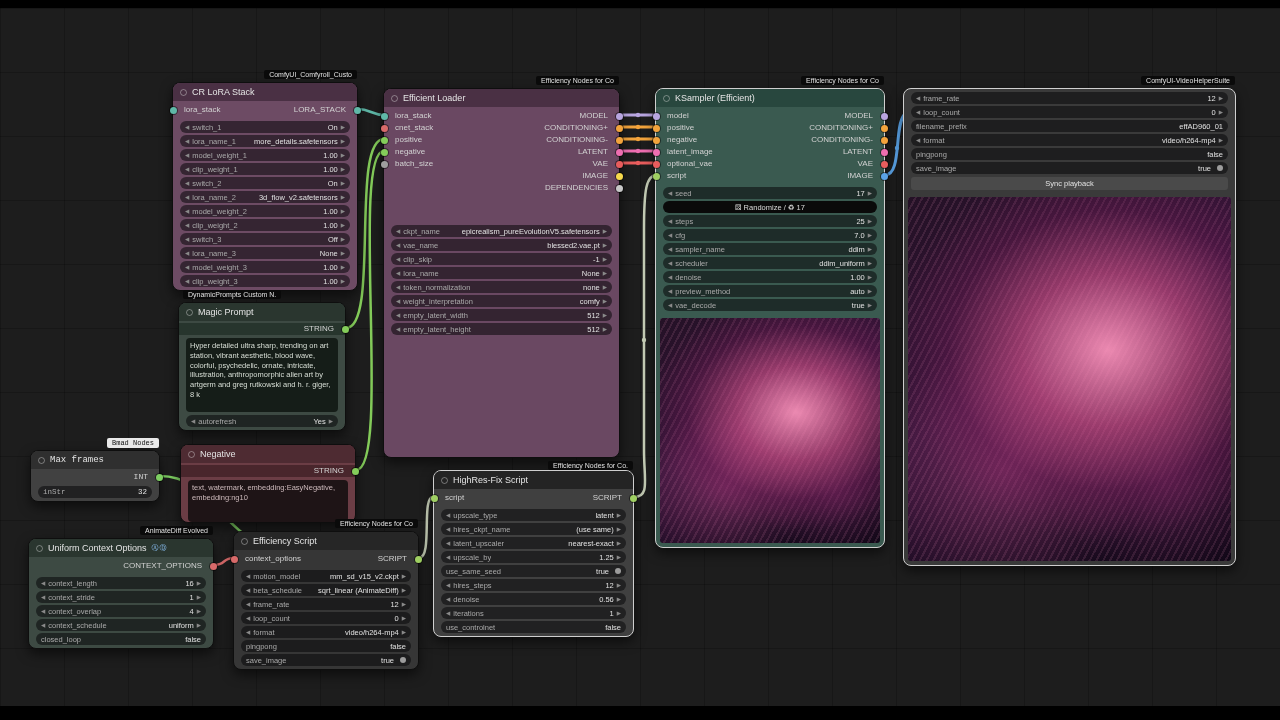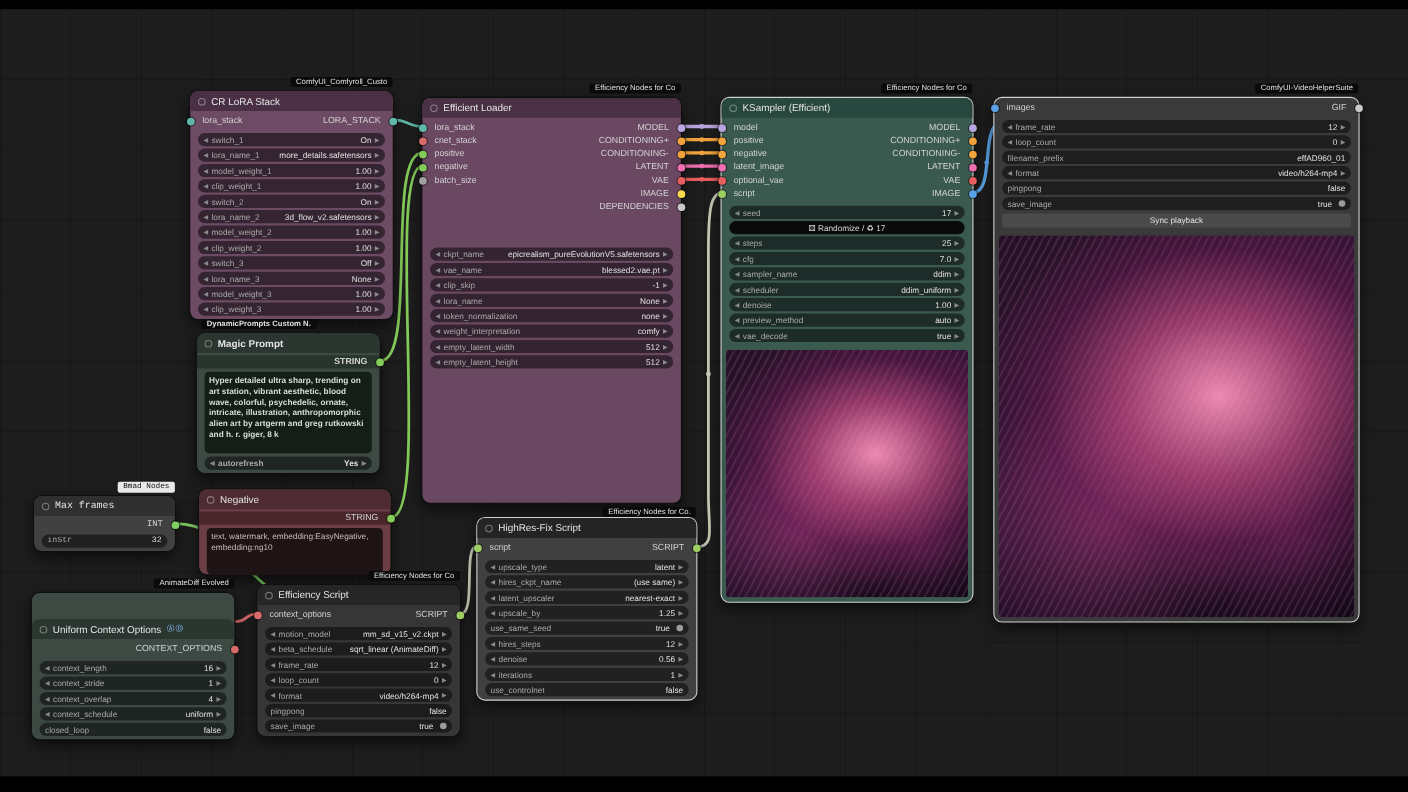--- a/index.html
+++ b/index.html
@@ -54,21 +54,21 @@
   .n-loader { background:#6a4862; } .n-loader .titlebar { background:#4a3044; }
   .n-magic { background:#3d4a43; } .n-magic .titlebar { background:#2a362f; }
   .n-magic .outband { background:#27352d; }
   .n-magic .textarea { background:#151d18; height:74px; }
   .n-neg { background:#6b3d45; } .n-neg .titlebar { background:#4e2b32; }
   .n-neg .outband { background:#49262c; }
   .n-neg .textarea { background:#1e1416; color:#ccb9bb; height:42px; }
   .n-ks { background:#3a5a50; } .n-ks .titlebar { background:#28473e; }
   .n-video { background:#3a3a3a; } .n-video .titlebar { background:#282828; }
   .n-anim { background:#363636; } .n-anim .titlebar { background:#262626; }
-  .n-ctx { background:#3d4a43; } .n-ctx .titlebar { background:#2a362f;margin-top:24px; }
+  .n-ctx { background:#3d4a43; } .n-ctx .titlebar { background:#2a362f; }
   .n-hires { background:#404040; } .n-hires .titlebar { background:#242424; }
   .n-max { background:#414141;font-family:Liberation Mono, monospace; } .n-max .titlebar { background:#2f2f2f; }
 </style>
 </head>
 <body>
 
 <div id="stage">
   <div class="canvas"></div>
 
   <svg class="links" viewBox="0 0 1280 720">
@@ -177,21 +177,21 @@
         </div>
       <div class="widget">
           <span class="arr">◀</span>
           <span class="wl">clip_weight_3</span>
           <span class="wv">1.00</span>
           <span class="arr">▶</span>
         </div>
     </div>
   </div>
 
-  <div class="node n-magic" style="left:178px; top:302px; width:168px;font-weight:bold;">
+  <div class="node n-magic" style="left:178px; top:302px; width:168px;">
     <div class="tag left">DynamicPrompts Custom N.</div>
     <div class="titlebar">
       <span class="cdot"></span>
       <span>Magic Prompt</span>
     </div>
     <div class="outband">
       <span class="sout">STRING</span>
       <span class="dot r" style="background: rgb(132, 204, 90);"></span>
     </div>
     <div class="textarea">Hyper detailed ultra sharp, trending on art station, vibrant aesthetic, blood wave, colorful, psychedelic, ornate, intricate, illustration, anthropomorphic alien art by artgerm and greg rutkowski and h. r. giger, 8 k</div>
@@ -426,28 +426,20 @@
           <span class="wl">vae_decode</span>
           <span class="wv">true</span>
           <span class="arr">▶</span>
         </div>
     </div>
     <div class="preview"></div>
   </div>
 
   <div class="node n-video sel flexcol" style="left:903px; top:88px; width:333px; height:478px;">
     <div class="tag">ComfyUI-VideoHelperSuite</div>
-    <div class="slots">
-      <div class="srow">
-        <span class="dot l" style="background: rgb(90, 162, 229);"></span>
-        <span class="sin">images</span>
-        <span class="sout">GIF</span>
-        <span class="dot r" style="background: rgb(200, 200, 200);"></span>
-      </div>
-    </div>
     <div class="widgets">
       <div class="widget">
           <span class="arr">◀</span>
           <span class="wl">frame_rate</span>
           <span class="wv">12</span>
           <span class="arr">▶</span>
         </div>
       <div class="widget">
           <span class="arr">◀</span>
           <span class="wl">loop_count</span>

